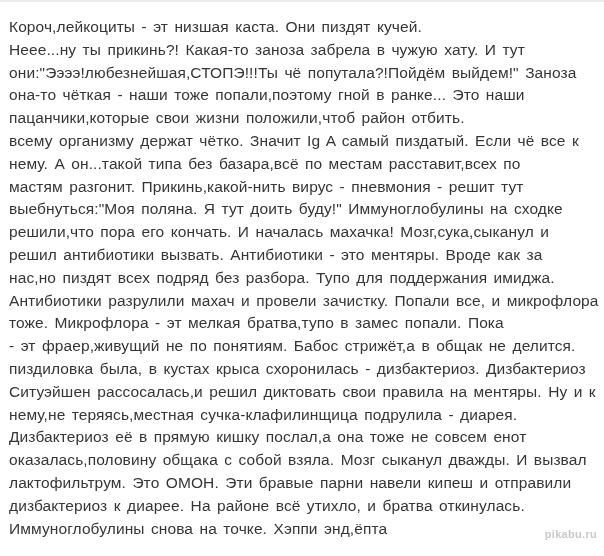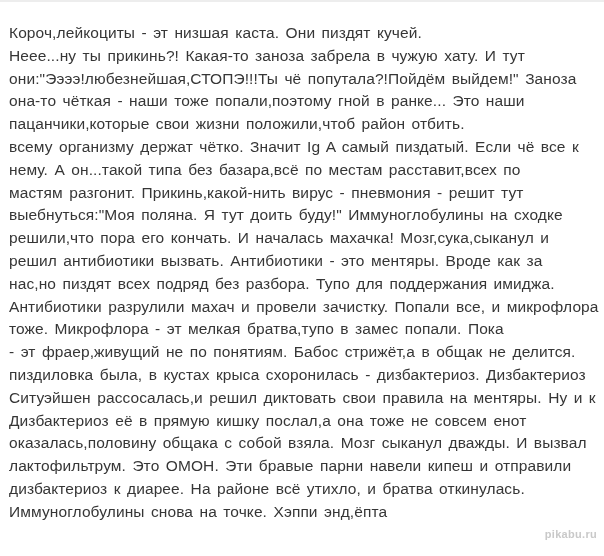--- a/index.html
+++ b/index.html
@@ -11,21 +11,21 @@
     position: relative;
     width: 604px;
     height: 556px;
     background: #ffffff;
     overflow: hidden;
     font-family: "Liberation Sans", "DejaVu Sans", sans-serif;
     border-top: 2px solid #ededed;
     box-sizing: border-box;
   }
   .text-block {
-    padding: 20px 6px 0 9px;
+    padding: 14px 6px 0 9px;
     color: #363636;
     font-size: 15.5px;
     font-weight: 500;
     line-height: 22.8px;
     letter-spacing: 0.1px;
     word-spacing: 2px;
     white-space: nowrap;
   }
   .line {
     height: 22.8px;
@@ -61,20 +61,21 @@
     <div class="line">мастям разгонит. Прикинь,какой-нить вирус - пневмония - решит тут</div>
     <div class="line">выебнуться:"Моя поляна. Я тут доить буду!" Иммуноглобулины на сходке</div>
     <div class="line">решили,что пора его кончать. И началась махачка! Мозг,сука,сыканул и</div>
     <div class="line">решил антибиотики вызвать. Антибиотики - это ментяры. Вроде как за</div>
     <div class="line">нас,но пиздят всех подряд без разбора. Тупо для поддержания имиджа.</div>
     <div class="line">Антибиотики разрулили махач и провели зачистку. Попали все, и микрофлора</div>
     <div class="line">тоже. Микрофлора - эт мелкая братва,тупо в замес попали. Пока</div>
     <div class="line">- эт фраер,живущий не по понятиям. Бабос стрижёт,а в общак не делится.</div>
     <div class="line">пиздиловка была, в кустах крыса схоронилась - дизбактериоз. Дизбактериоз</div>
     <div class="line">Ситуэйшен рассосалась,и решил диктовать свои правила на ментяры. Ну и к</div>
+    <div class="line">нему,не теряясь,местная сучка-клафилинщица подрулила - диарея.</div>
     <div class="line">Дизбактериоз её в прямую кишку послал,а она тоже не совсем енот</div>
     <div class="line">оказалась,половину общака с собой взяла. Мозг сыканул дважды. И вызвал</div>
     <div class="line">лактофильтрум. Это ОМОН. Эти бравые парни навели кипеш и отправили</div>
     <div class="line">дизбактериоз к диарее. На районе всё утихло, и братва откинулась.</div>
     <div class="line">Иммуноглобулины снова на точке. Хэппи энд,ёпта</div>
   </div>
   <div class="watermark">pikabu.ru</div>
 </div>
 
 </body></html>

